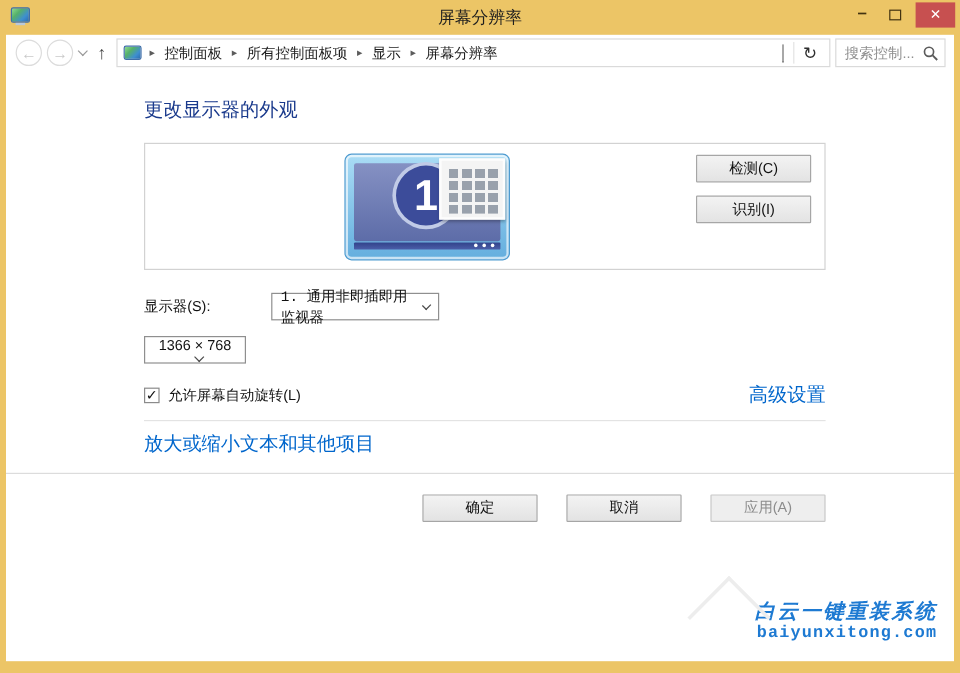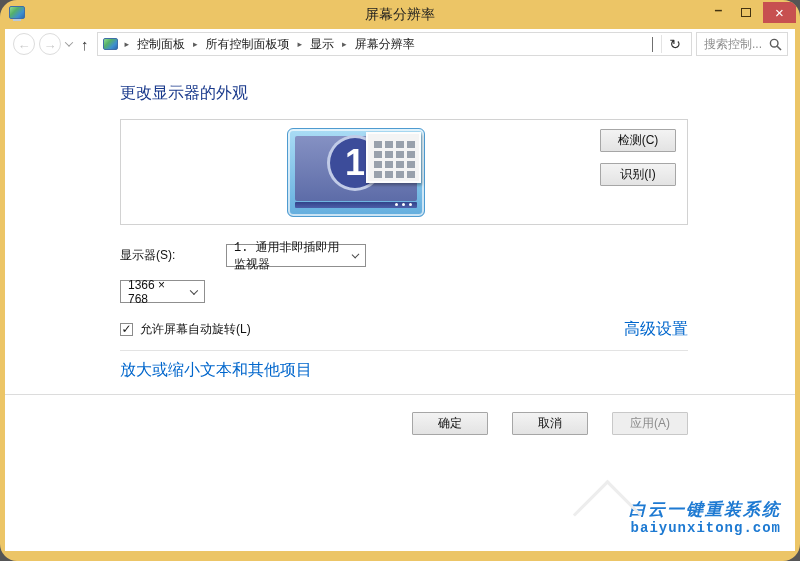--- a/index.html
+++ b/index.html
@@ -2,21 +2,20 @@
 <html><head>
 <meta charset="utf-8">
 <style>
   html,body { margin:0; padding:0; background:#555; }
   * { box-sizing:border-box; }
   .window {
     position:relative; width:800px; height:561px;
     background:#ecc566;
     font-family:"Liberation Sans","DejaVu Sans",sans-serif;
     overflow:hidden;
-    border-radius:17px;
   }
   
   .titlebar { position:relative; height:29px; display:flex; align-items:center; }
   .app-icon { position:absolute; left:9px; top:6px; width:16px; height:13px;
     border:1px solid #3f6ea8; border-radius:2px;
     background:linear-gradient(135deg,#8fdc8f 0%,#55b06a 35%,#3e8fd0 70%,#2d6cae 100%); }
   .app-icon::after { content:""; position:absolute; left:3px; right:3px; bottom:-3px; height:2px; background:#b9c9da; }
   .title-text { position:absolute; left:0; width:100%; text-align:center; font-size:14px; color:#1e1e1e; }
   .win-controls { position:absolute; right:4px; top:2px; display:flex; align-items:flex-start; height:22px; }
   .btn-min,.btn-max { width:27px; height:21px; display:flex; align-items:center; justify-content:center; color:#433311; cursor:default; }
@@ -64,31 +63,31 @@
     display:flex; align-items:center; justify-content:center;
     color:#fff; font-size:36px; font-weight:bold; z-index:1; }
   .tile-window { position:absolute; right:3px; top:3px; width:55px; height:51px; z-index:2;
     background:#f4f4f4; border:2px solid #fdfdfd; box-shadow:1px 2px 3px rgba(0,0,0,0.35);
     padding:6px 0 0 6px; }
   .tile-grid { width:42px; height:38px;
     background:
       repeating-linear-gradient(0deg, transparent 0 7px, #f4f4f4 7px 10px),
       repeating-linear-gradient(90deg, #99a1ac 0 8px, #f4f4f4 8px 11px); }
   .preview-buttons { position:absolute; top:9px; right:11px; display:flex; flex-direction:column; gap:11px; }
-  .win-btn { width:76px; height:23px; background:linear-gradient(#f3f3f3,#e3e3e3);
+  .win-btn { width:96px; height:23px; background:linear-gradient(#f3f3f3,#e3e3e3);
     border:1px solid #a6a6a6; border-radius:1px; font-size:12px; color:#101010;
     display:flex; align-items:center; justify-content:center; font-family:inherit; cursor:default; }
   .win-btn.disabled { background:#eeeeee; border-color:#c8c8c8; color:#8c8c8c; }
   .form-row { display:flex; align-items:center; margin:19px 0 0 115px; font-size:12px; color:#111; }
   .form-row.res { margin-top:13px; }
   .form-label { width:106px; }
   .combo { height:23px; border:1px solid #8f8f8f; background:#fff; display:flex; align-items:center;
     justify-content:space-between; padding:0 7px; font-size:12px; color:#111; }
   .combo-display { width:140px;font-family:Liberation Mono, monospace; }
-  .combo-res { width:85px; }
+  .combo-res { width:85px;flex-direction:column; }
   .combo .chev-down { border-color:#4a4a4a; margin-left:6px; }
   .options-row { display:flex; justify-content:space-between; align-items:center; margin:16px 0 0 115px; width:568px; font-size:12px; color:#111; }
   .check-wrap { display:flex; align-items:center; }
   .checkbox { width:13px; height:13px; border:1px solid #8b8b8b; background:#fff; margin-right:7px;
     font-size:12px; line-height:11px; text-align:center; color:#111; }
   .link { color:#0066cc; font-size:16px; text-decoration:none; cursor:pointer; }
   .sep-content { margin:10px 0 0 115px; width:568px; border-top:1px solid #e3e3e3; height:0; }
   .link-row1 { margin:9px 0 13px 115px; }
   .link-row2 { margin:13px 0 0 115px; }
   .sep-full { margin-top:13px; border-top:1px solid #dcdcdc; height:0; }

